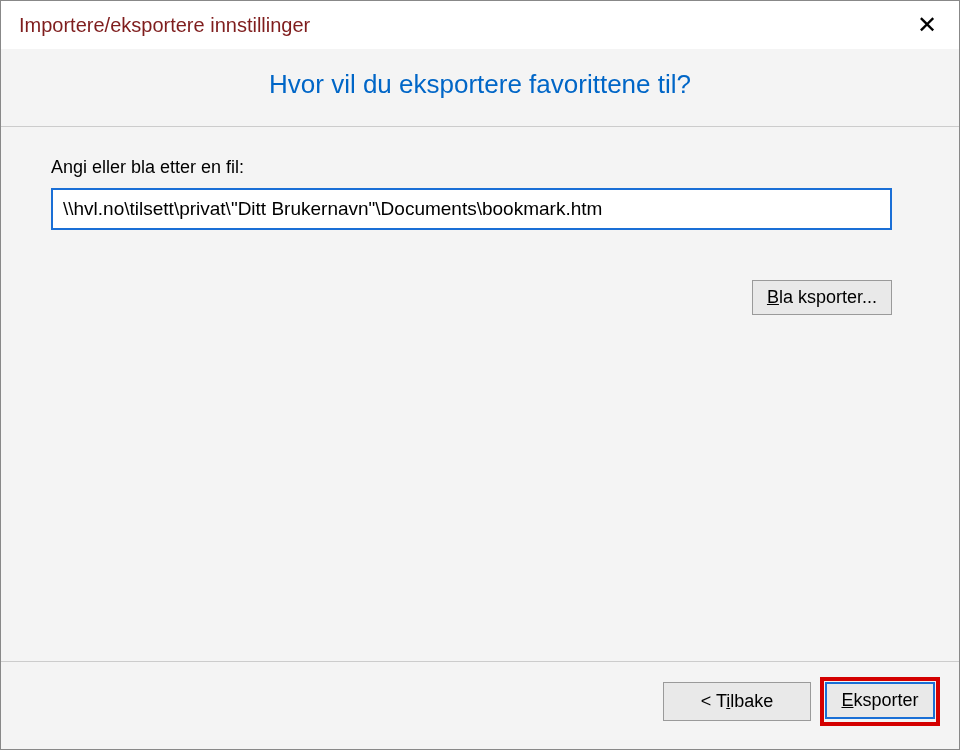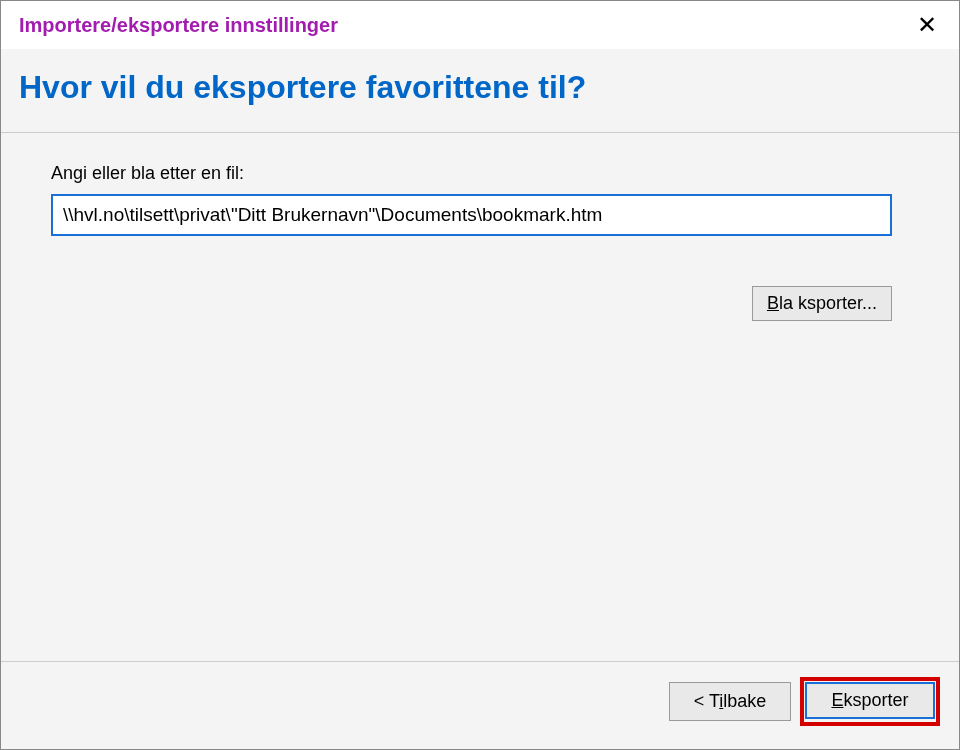--- a/index.html
+++ b/index.html
@@ -24,40 +24,40 @@
     }
     .titlebar {
       display: flex;
       align-items: center;
       justify-content: space-between;
       padding: 6px 10px 6px 18px;
       background: #fff;
     }
     .titlebar-title {
       font-size: 20px;
-      color: #a21caf;
-      font-weight: bold;
+      color: #7f1d1d;
     }
     .close-btn {
       font-size: 24px;
       font-weight: 300;
       color: #000;
       cursor: pointer;
       padding: 4px 12px;
       user-select: none;
     }
     .header-section {
       background: #f4f4f4;
       padding: 20px 18px 26px 18px;
       border-bottom: 1px solid #ccc;
     }
     .header-heading {
       color: #0066c7;
-      font-size: 32px;
-      font-weight: 700;
+      font-size: 26px;
+      font-weight: 400;
+      text-align: center;
     }
     .content-section {
       background: #f4f4f4;
       padding: 30px 67px 20px 50px;
       flex: 1;
     }
     .field-label {
       font-size: 18px;
       color: #000;
       margin-bottom: 10px;
@@ -90,35 +90,35 @@
       background: #f4f4f4;
       border-top: 1px solid #ccc;
       padding: 20px 24px 28px 24px;
       display: flex;
       justify-content: flex-end;
       gap: 14px;
     }
     .footer-btn {
       font-size: 18px;
       padding: 8px 0;
-      width: 122px;
+      width: 148px;
       background: #e9e9e9;
       border: 1px solid #9a9a9a;
       cursor: pointer;
       font-family: inherit;
       text-align: center;
     }
     .export-highlight {
       position: relative;
       display: inline-block;
     }
     .export-btn {
       font-size: 18px;
       padding: 6px 0;
-      width: 130px;
+      width: 110px;
       background: #e9e9e9;
       border: 2px solid #1a6fd6;
       cursor: pointer;
       font-family: inherit;
       text-align: center;
     }
     .red-highlight {
       position: absolute;
       top: -5px;
       left: -5px;

